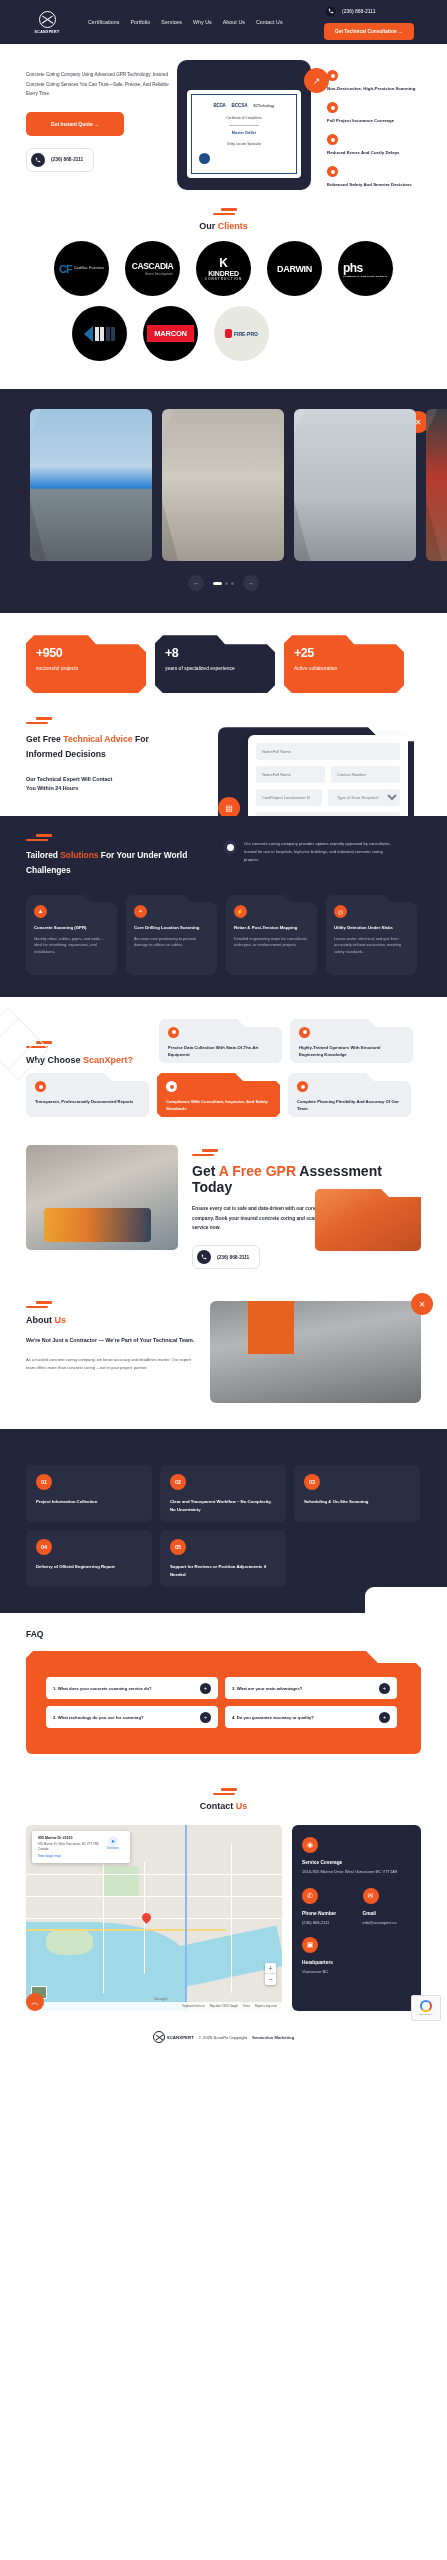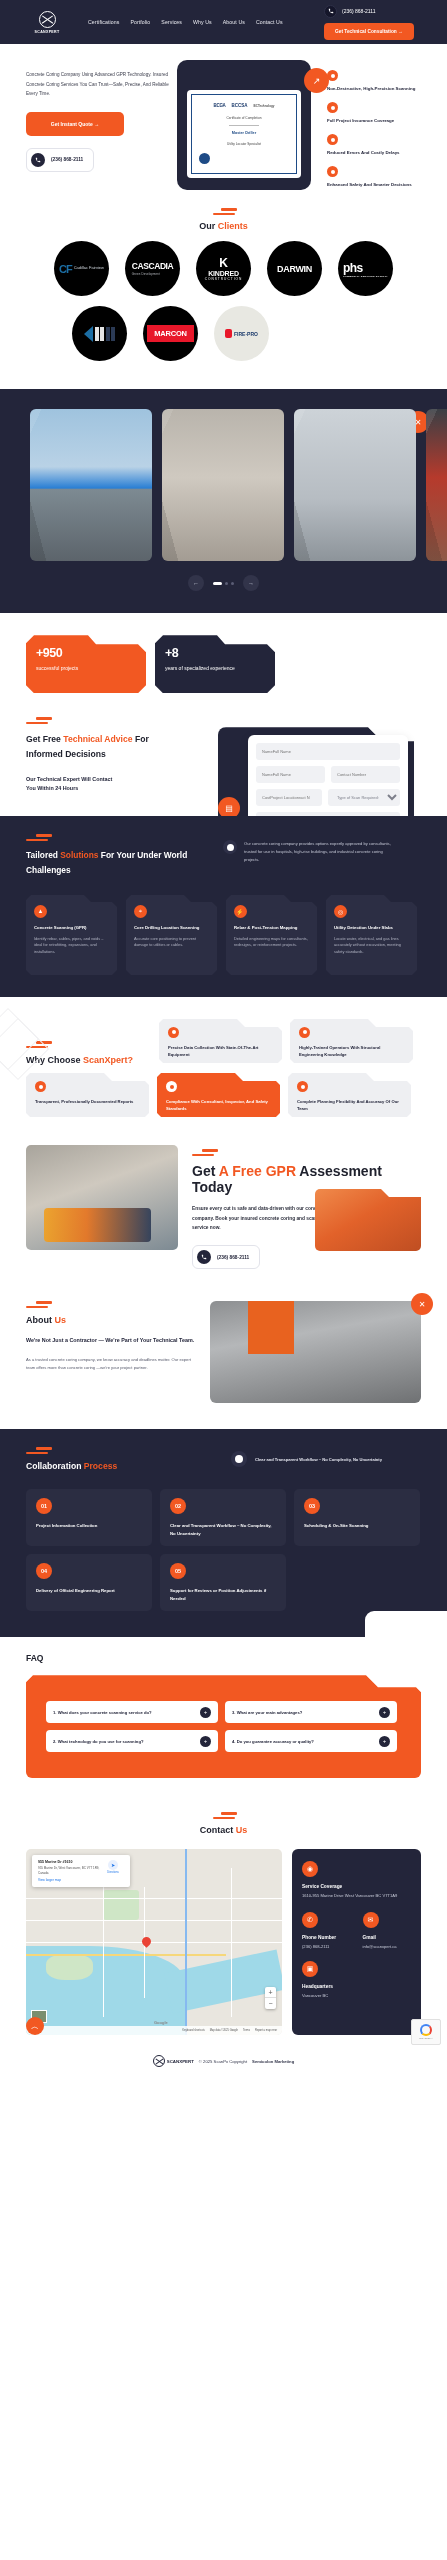--- a/index.html
+++ b/index.html
@@ -460,21 +460,21 @@
       </div>
     </div>
     <div class="logo-row">
       <div class="logo-c">
         <div class="lg-cf">
             <b>CF</b>
             <span>Cadillac Fairview</span>
           </div>
       </div>
       <div class="logo-c">
-        <div style="text-align:left">
+        <div style="text-align:right">
           <div class="lg-txt">CASCADIA</div>
           <div class="lg-sub">Green Development</div>
         </div>
       </div>
       <div class="logo-c">
         <div class="lg-kin">
           <div class="k">K</div>
           <div class="n">KINDRED</div>
           <div class="c">CONSTRUCTION</div>
         </div>
@@ -531,20 +531,25 @@
     <div class="stat">
       <div class="folder"></div>
       <div class="num">+950</div>
       <div class="lbl">successful projects</div>
     </div>
     <div class="stat dark">
       <div class="folder"></div>
       <div class="num">+8</div>
       <div class="lbl">years of specialized experience</div>
     </div>
+    <div class="stat">
+      <div class="folder"></div>
+      <div class="num">+25</div>
+      <div class="lbl">Active collaboration</div>
+    </div>
   </section>
 
   <section class="advice">
     <div class="advice-left">
       <div class="dashes" style="align-items:flex-start;margin-bottom:8px;">
           <span class="d1"></span>
           <span class="d2"></span>
         </div>
       <div class="adv-title">
         <span>Get Free </span><span class="or">Technical Advice</span><span> For</span><br>
@@ -709,37 +714,20 @@
         <span>About </span><span class="or">Us</span>
       </div>
       <div class="ab-s">We're Not Just a Contractor — We're Part of Your Technical Team.</div>
       <p class="ab-p">As a trusted concrete coring company, we know accuracy and deadlines matter. Our expert team offers more than concrete coring —we're your project partner.</p>
     </div>
     <div class="about-img"></div>
     <div class="about-badge">✕</div>
   </section>
 
   <section class="collab">
-    <div class="cl-top">
-      <div>
-        <div class="dashes" style="align-items:flex-start;margin-bottom:7px;">
-            <span class="d1"></span>
-            <span class="d2"></span>
-          </div>
-        <div class="cl-title">
-          <span>Collaboration </span><span class="or">Process</span>
-        </div>
-      </div>
-      <div class="cl-pill">
-        <span class="cl-chk">
-            <i></i>
-          </span>
-        <span class="cl-ptxt">Clear and Transparent Workflow – No Complexity, No Uncertainty</span>
-      </div>
-    </div>
     <div class="steps">
       <div class="step">
         <div class="st-n">01</div>
         <div class="st-t">Project Information Collection</div>
       </div>
       <div class="step">
         <div class="st-n">02</div>
         <div class="st-t">Clear and Transparent Workflow – No Complexity, No Uncertainty</div>
       </div>
       <div class="step">

